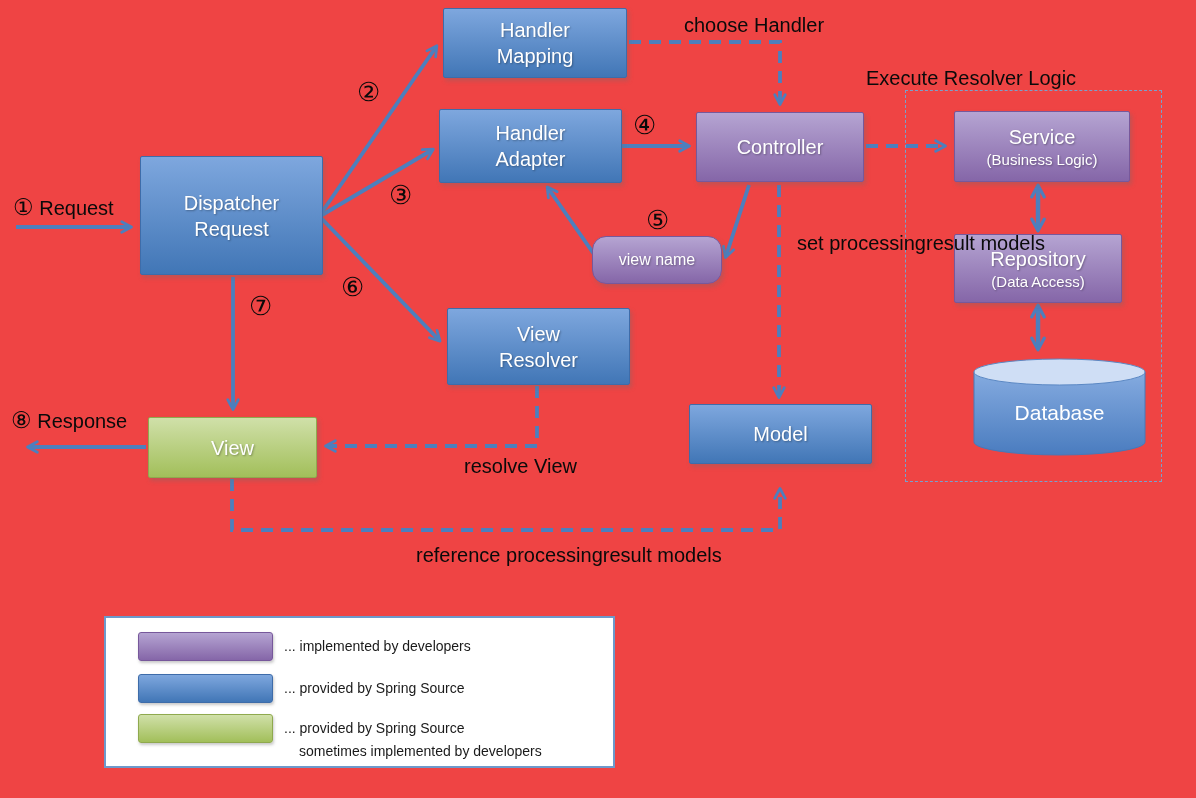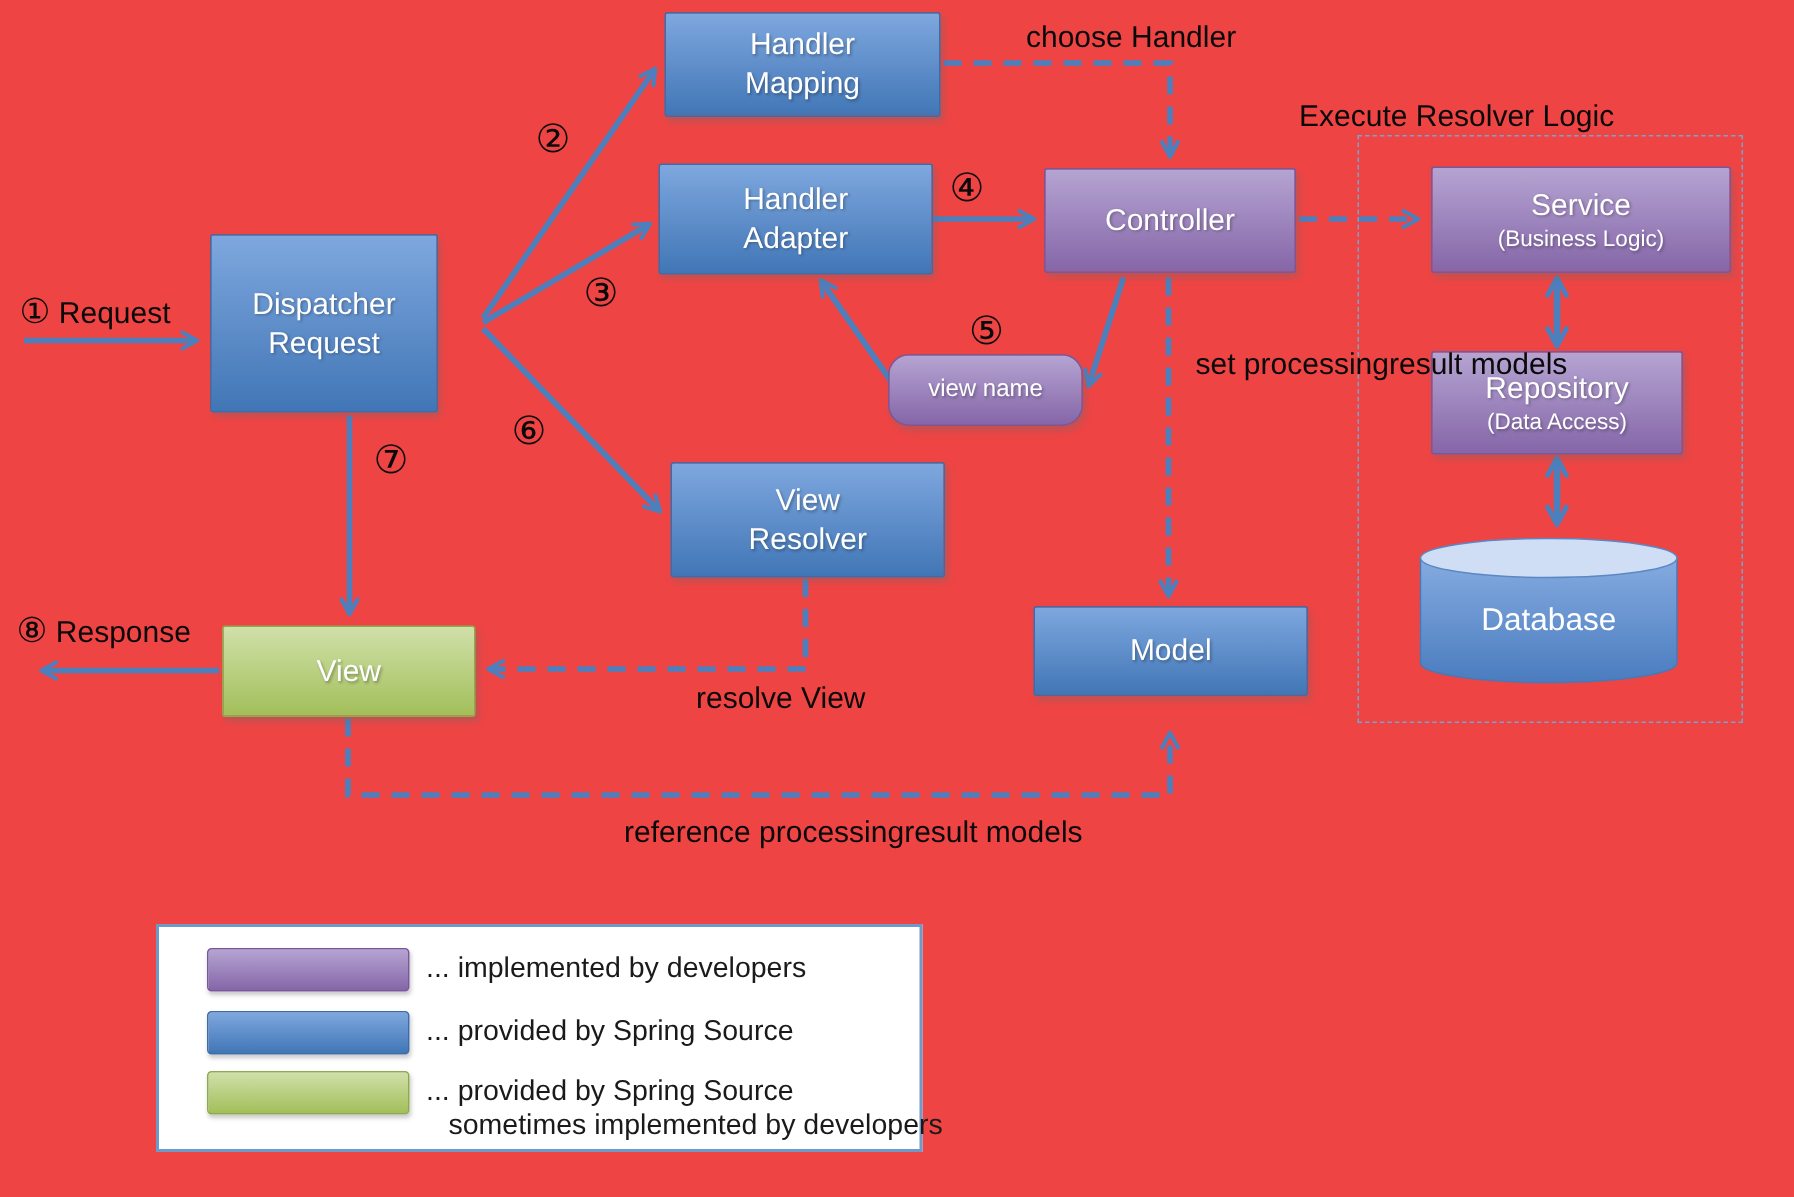--- a/index.html
+++ b/index.html
@@ -72,21 +72,21 @@
   .swatch {
     position: absolute;
     width: 135px;
     height: 29px;
     border-radius: 3px;
     box-shadow: 1px 2px 3px rgba(120,120,120,0.40);
     box-sizing: border-box;
   }
   .ltext {
     position: absolute;
-    font-size: 19px;
+    font-size: 14px;
     line-height: 22px;
     color: #1a1a1a;
     white-space: nowrap;
   }
 </style>
 </head>
 <body>
 
 <div id="stage">
 
@@ -123,21 +123,21 @@
   <div class="node blue" style="left:443px; top:8px; width:184px; height:70px;">
     <span>Handler</span>
     <span>Mapping</span>
   </div>
 
   <div class="node blue" style="left:439px; top:109px; width:183px; height:74px;">
     <span>Handler</span>
     <span>Adapter</span>
   </div>
 
-  <div class="node blue" style="left:140px; top:156px; width:152px; height:119px;">
+  <div class="node blue" style="left:140px; top:156px; width:183px; height:119px;">
     <span>Dispatcher</span>
     <span>Request</span>
   </div>
 
   <div class="node purple rounded small-label" style="left:592px; top:236px; width:130px; height:48px;">
     <span>view name</span>
   </div>
 
   <div class="node purple" style="left:696px; top:112px; width:168px; height:70px;">
     <span>Controller</span>
@@ -149,31 +149,31 @@
   </div>
 
   <div class="node green" style="left:148px; top:417px; width:169px; height:61px;">
     <span>View</span>
   </div>
 
   <div class="node blue" style="left:689px; top:404px; width:183px; height:60px;">
     <span>Model</span>
   </div>
 
-  <div class="node purple" style="left:954px; top:111px; width:200px; height:71px;">
+  <div class="node purple" style="left:954px; top:111px; width:176px; height:71px;">
     <span>Service</span>
     <span class="sub">(Business Logic)</span>
   </div>
 
   <div class="node purple" style="left:954px; top:234px; width:168px; height:69px;">
     <span>Repository</span>
     <span class="sub">(Data Access)</span>
   </div>
 
-  <div class="db-wrap" style="left:945px; top:358px;">
+  <div class="db-wrap" style="left:972px; top:358px;">
     <svg width="175" height="100" viewBox="0 0 175 100">
       <defs>
         <linearGradient id="dbBody" x1="0" y1="0" x2="0" y2="1">
           <stop offset="0" stop-color="#85abe0"></stop>
           <stop offset="1" stop-color="#4a7cbf"></stop>
         </linearGradient>
       </defs>
       <path d="M2,14 L2,84 A85.5,13 0 0 0 173,84 L173,14 Z" fill="url(#dbBody)" stroke="#4a78b6" stroke-width="1"></path>
       <ellipse cx="87.5" cy="14" rx="85.5" ry="13" fill="#cfdef5" stroke="#5b88c4" stroke-width="1"></ellipse>
       <text x="87.5" y="62" text-anchor="middle" fill="#ffffff" font-size="21" font-family="Liberation Sans, sans-serif">Database</text>

